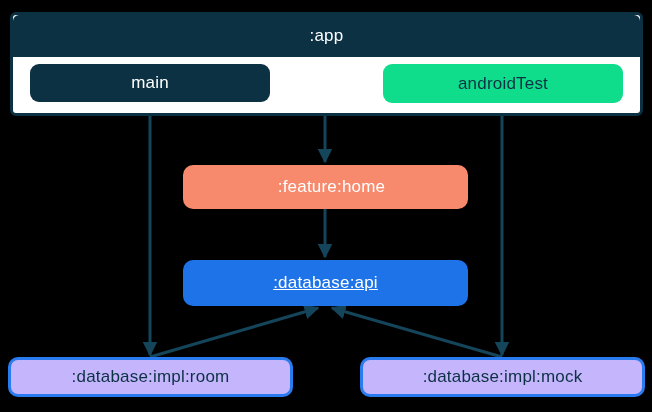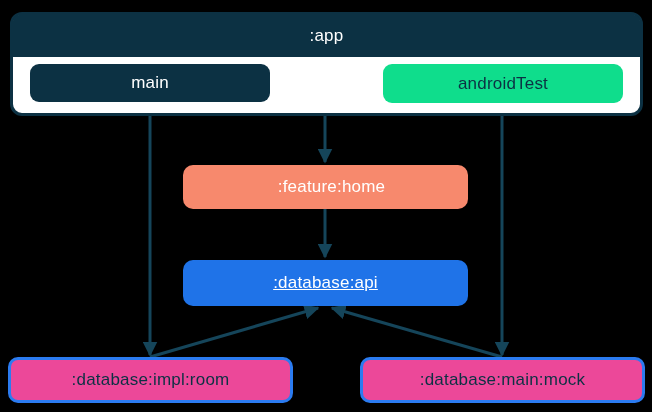--- a/index.html
+++ b/index.html
@@ -25,21 +25,21 @@
     box-sizing: border-box;
   }
   
   .app-group {
     left: 10px;
     top: 12px;
     width: 633px;
     height: 104px;
     background: #ffffff;
     border: 3px solid #0c3143;
-    border-radius: 12px;
+    border-radius: 6px;
     flex-direction: column;
     justify-content: flex-start;
     padding: 0;
   }
   .app-header {
     width: 100%;
     height: 42px;
     background: #0c3143;
     color: #ffffff;
     display: flex;
@@ -82,22 +82,22 @@
     width: 285px;
     height: 46px;
     background: #1f73e8;
     color: #ffffff;
     border-radius: 10px;
     text-decoration: underline;
   }
   .node-impl {
     top: 357px;
     width: 285px;
-    height: 46px;
-    background: #ec4899;
+    height: 40px;
+    background: #c4b5fd;
     color: #0c3143;
     border: 3px solid #2b7bf0;
     border-radius: 10px;
   }
   .node-impl-room { left: 8px; }
   .node-impl-mock { left: 360px; }
 
   .edges-svg {
     position: absolute;
     left: 0;
@@ -151,16 +151,16 @@
 
   <div class="node node-database-api">
     <span>:database:api</span>
   </div>
 
   <div class="node node-impl node-impl-room">
     <span>:database:impl:room</span>
   </div>
 
   <div class="node node-impl node-impl-mock">
-    <span>:database:main:mock</span>
+    <span>:database:impl:mock</span>
   </div>
 
 </div>
 
 </body></html>

